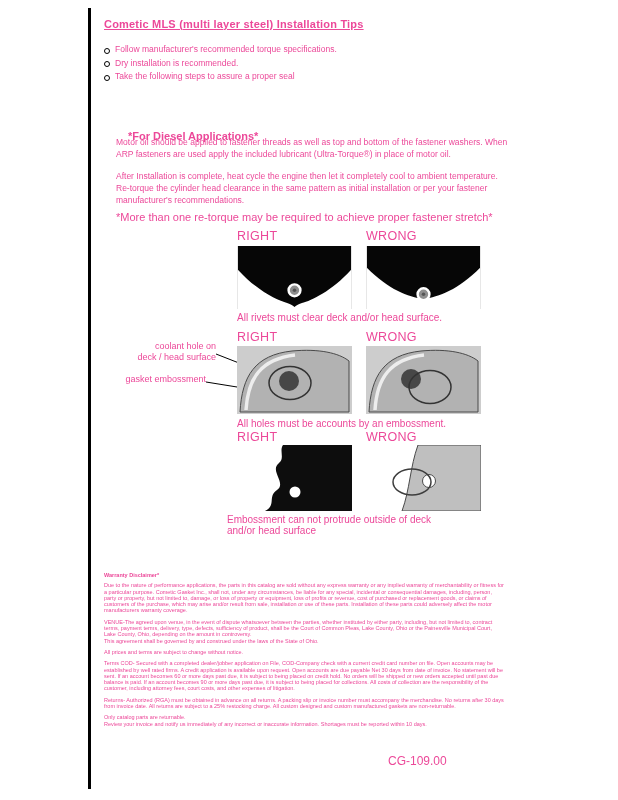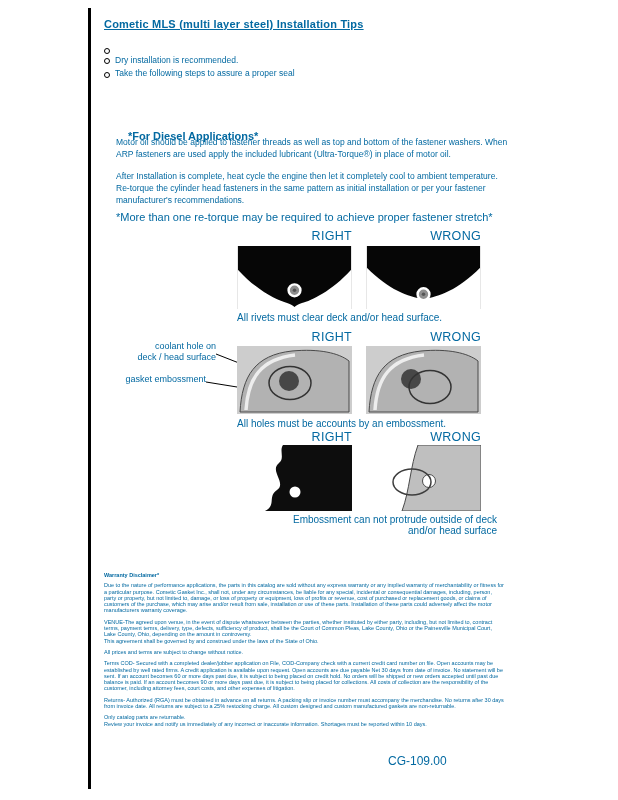--- a/index.html
+++ b/index.html
@@ -1,18 +1,18 @@
 <!DOCTYPE html>
 <html><head>
 <meta charset="utf-8">
 <style>
   html,body { margin:0; padding:0; background:#ffffff; }
   .page {
     position:relative; width:618px; height:800px; background:#fff;
-    font-family:"Liberation Sans", sans-serif; color:#0369a1; overflow:hidden;
+    font-family:"Liberation Sans", sans-serif; color:#ec4899; overflow:hidden;
   }
   .abs { position:absolute; }
   .vrule { position:absolute; left:88px; top:8px; width:3px; height:781px; background:#000; }
 
   .title {
     left:104px; top:18px; margin:0; font-size:11px; font-weight:bold;
     text-decoration:underline; letter-spacing:.2px;
   }
 
   .bullets { left:104px; top:43px; width:412px; font-size:8.5px; line-height:13.5px; }
@@ -20,21 +20,21 @@
   .dot-open { flex:none; width:4px; height:4px; border:1px solid #000; border-radius:50%; margin:4.5px 5px 0 0; }
   .dot-fill { flex:none; width:4.5px; height:4.5px; background:#000; border-radius:50%; margin:4.5px 5px 0 0; }
   .subwrap { margin-left:16px; }
 
   .h2 { left:116px; top:118px; margin:12px; font-size:11px; font-weight:bold; }
   .para { margin:0; width:392px; font-size:8.5px; line-height:12px; }
   .p1 { left:116px; top:136px; }
   .p2 { left:116px; top:170px; }
   .note { left:116px; top:211px; margin:0; font-size:11px; }
 
-  .col-header { width:115px; text-align:right; font-size:12.5px; letter-spacing:.3px; }
+  .col-header { width:115px; text-align:left; font-size:12.5px; letter-spacing:.3px; }
   .diag { width:115px; }
   .diag svg { display:block; width:100%; height:100%; }
   .caption { margin:0; font-size:10px; line-height:11px; }
   .pre { white-space:pre-line; }
 
   .callout { font-size:9px; line-height:11px; text-align:right; white-space:pre-line; }
   .leader { pointer-events:none; }
 
   .warranty { left:104px; top:572px; width:400px; font-size:5.5px; line-height:6.3px; }
   .w-h { font-weight:bold; margin:0 0 4px 0; }
@@ -47,34 +47,35 @@
 
 <div class="page">
 
   <div class="vrule"></div>
 
   <h1 class="abs title">Cometic MLS (multi layer steel) Installation Tips</h1>
 
   <div class="abs bullets">
     <div class="b-row">
       <span class="dot-open"></span>
+      <span>Follow manufacturer's recommended torque specifications.</span>
     </div>
     <div class="b-row">
       <span class="dot-open"></span>
       <span>Dry installation is recommended.</span>
     </div>
     <div class="b-row">
       <span class="dot-open"></span>
       <span>Take the following steps to assure a proper seal</span>
     </div>
   </div>
 
   <h2 class="abs h2">*For Diesel Applications*</h2>
   <p class="abs para p1">Motor oil should be applied to fastener threads as well as top and bottom of the fastener washers. When ARP fasteners are used apply the included lubricant (Ultra-Torque®) in place of motor oil.</p>
-  <p class="abs para p2">After Installation is complete, heat cycle the engine then let it completely cool to ambient temperature. Re-torque the cylinder head fasteners in the same pattern as initial installation or per your fastener manufacturer's recommendations.</p>
+  <p class="abs para p2">After Installation is complete, heat cycle the engine then let it completely cool to ambient temperature. Re-torque the cylinder head clearance in the same pattern as initial installation or per your fastener manufacturer's recommendations.</p>
   <p class="abs note">*More than one re-torque may be required to achieve proper fastener stretch*</p>
 
   <div class="abs col-header" style="left:237px;top:229px;">RIGHT</div>
   <div class="abs col-header" style="left:366px;top:229px;">WRONG</div>
 
   <div class="abs diag" style="left:237px;top:246px;height:63px;">
     <svg viewBox="0 0 115 64">
       <rect width="115" height="64" fill="#060606"></rect>
       <path d="M0,64 L0,24 C20,46 40,55 50,58 C54,59.5 56,60.5 57.5,62 C59,60.5 61,59.5 65,58 C75,55 95,46 115,24 L115,64 Z" fill="#ffffff"></path>
       <circle cx="57.5" cy="45" r="6" fill="#8f8f8f" stroke="#ffffff" stroke-width="2.5"></circle>
@@ -132,21 +133,21 @@
       <circle cx="58" cy="47" r="5.5" fill="#ffffff"></circle>
     </svg>
   </div>
   <div class="abs diag" style="left:366px;top:445px;height:66px;">
     <svg viewBox="0 0 115 66">
       <path d="M52,0 L115,0 L115,66 L36,66 C44,44 44,22 52,0 Z" fill="#bfbfbf" stroke="#4a4a4a" stroke-width="1"></path>
       <circle cx="63" cy="36" r="6.5" fill="#ffffff" stroke="#4a4a4a" stroke-width="1"></circle>
       <ellipse cx="46" cy="37" rx="19" ry="13" fill="none" stroke="#3d3d3d" stroke-width="1.5"></ellipse>
     </svg>
   </div>
-  <p class="abs caption pre" style="left:237px;top:514px;width:260px;text-align:right;">Embossment can not protrude outside of deck
+  <p class="abs caption pre" style="left:227px;top:514px;width:260px;">Embossment can not protrude outside of deck
 and/or head surface</p>
 
   <div class="abs warranty">
     <div class="w-h">Warranty Disclaimer*</div>
     <p class="w-p">Due to the nature of performance applications, the parts in this catalog are sold without any express warranty or any implied warranty of merchantability or fitness for a particular purpose. Cometic Gasket Inc., shall not, under any circumstances, be liable for any special, incidental or consequential damages, including, person, party or property, but not limited to, damage, or loss of property or equipment, loss of profits or revenue, cost of purchased or replacement goods, or claims of customers of the purchase, which may arise and/or result from sale, installation or use of these parts. Installation of these parts could adversely affect the motor manufacturers warranty coverage.</p>
     <p class="w-p">VENUE-The agreed upon venue, in the event of dispute whatsoever between the parties, whether instituted by either party, including, but not limited to, contract terms, payment terms, delivery, type, defects, sufficiency of product, shall be the Court of Common Pleas, Lake County, Ohio or the Painesville Municipal Court, Lake County, Ohio, depending on the amount in controversy.
 This agreement shall be governed by and construed under the laws of the State of Ohio.</p>
     <p class="w-p">All prices and terms are subject to change without notice.</p>
     <p class="w-p">Terms COD- Secured with a completed dealer/jobber application on File, COD-Company check with a current credit card number on file. Open accounts may be established by well rated firms. A credit application is available upon request. Open accounts are due payable Net 30 days from date of invoice. No statement will be sent. If an account becomes 60 or more days past due, it is subject to being placed on credit hold. No orders will be shipped or new orders accepted until past due balance is paid. If an account becomes 90 or more days past due, it is subject to being placed for collections. All costs of collection are the responsibility of the customer, including attorney fees, court costs, and other expenses of litigation.</p>
     <p class="w-p">Returns- Authorized (RGA) must be obtained in advance on all returns. A packing slip or invoice number must accompany the merchandise. No returns after 30 days from invoice date. All returns are subject to a 25% restocking charge. All custom designed and custom manufactured gaskets are non-returnable.</p>

